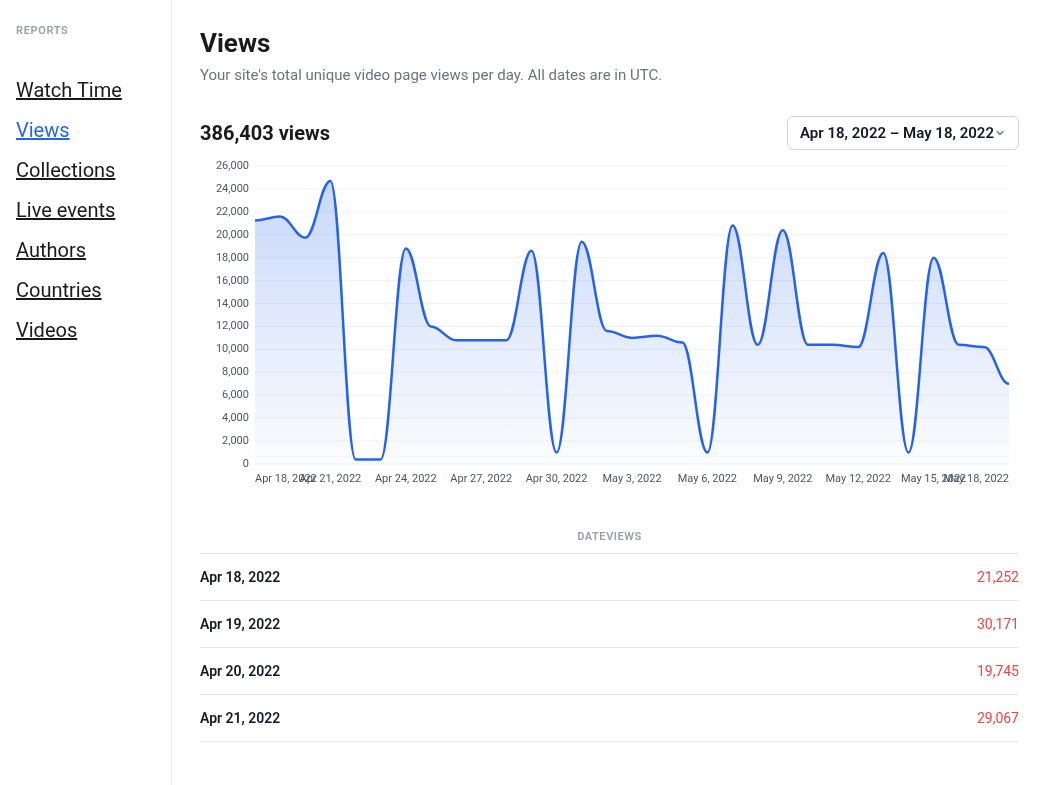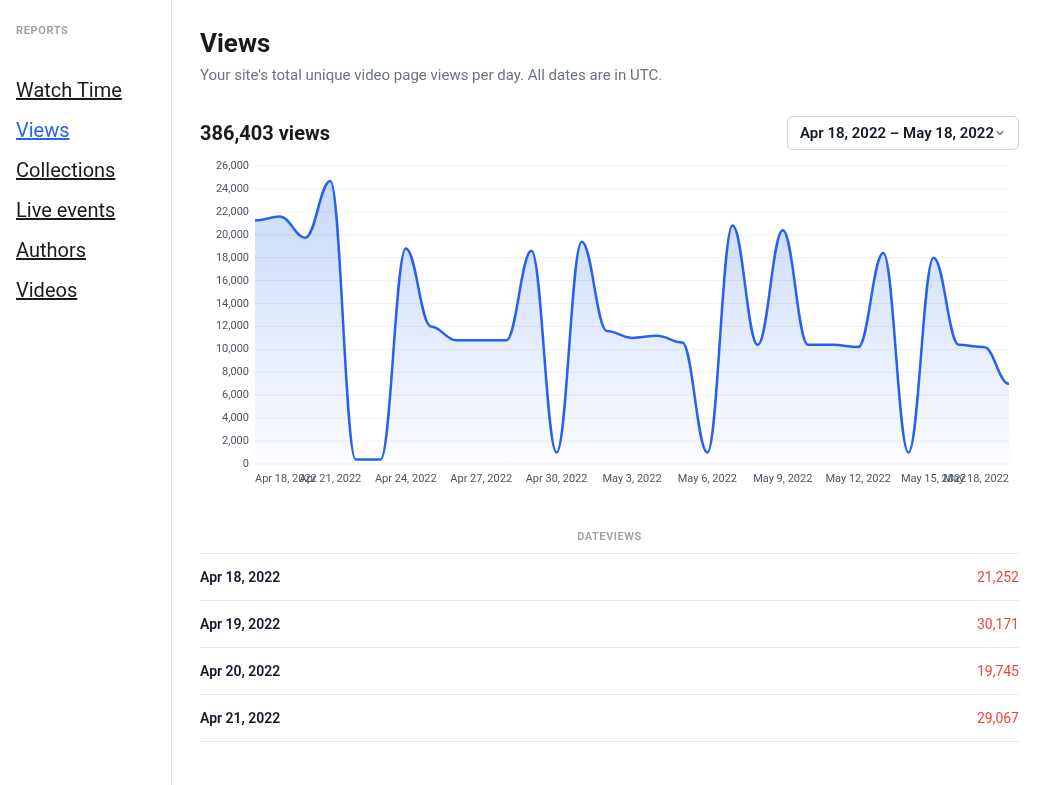--- a/index.html
+++ b/index.html
@@ -117,20 +117,21 @@
 
 <div class="layout">
   <aside class="sidebar">
     <div class="sidebar-heading">REPORTS</div>
     <ul>
         <li><span>Watch Time</span></li>
         <li class="active"><span>Views</span></li>
         <li><span>Collections</span></li>
         <li><span>Live events</span></li>
         <li><span>Authors</span></li>
+        <li><span>Countries</span></li>
         <li><span>Videos</span></li>
       </ul>
   </aside>
 
   <main class="main">
     <h1 class="page-title">Views</h1>
     <p class="page-subtitle">Your site's total unique video page views per day. All dates are in UTC.</p>
 
     <div class="summary-row">
       <div class="summary-count">386,403 views</div>

